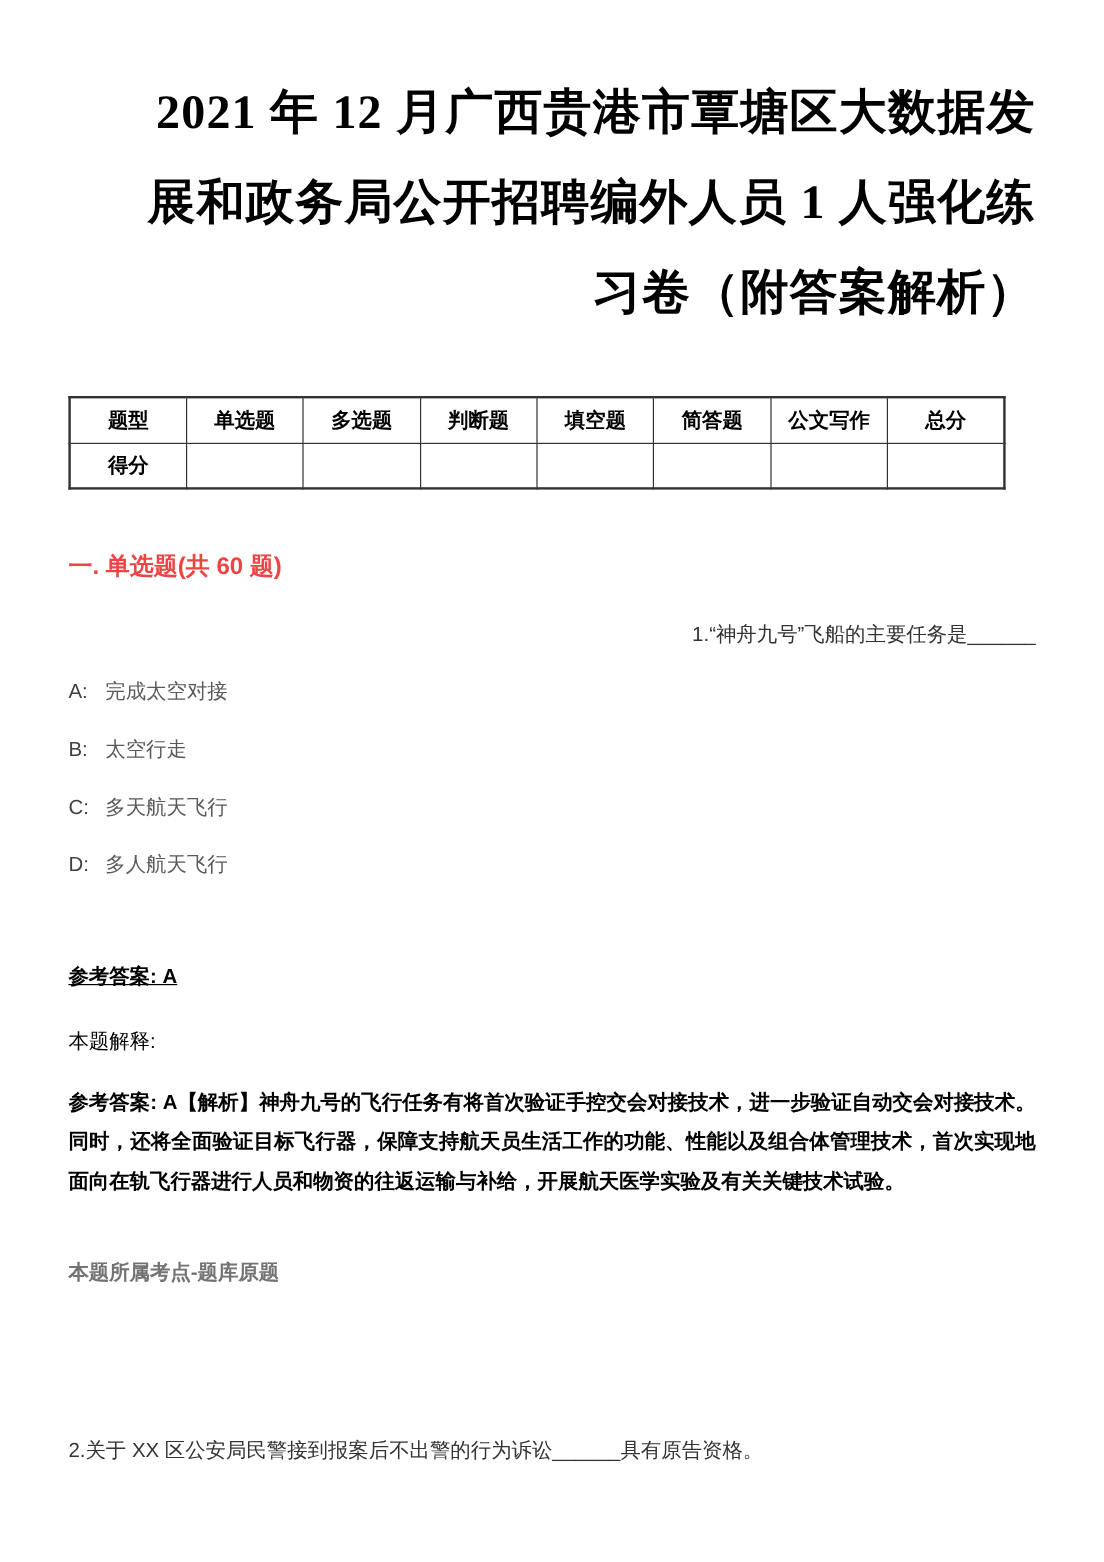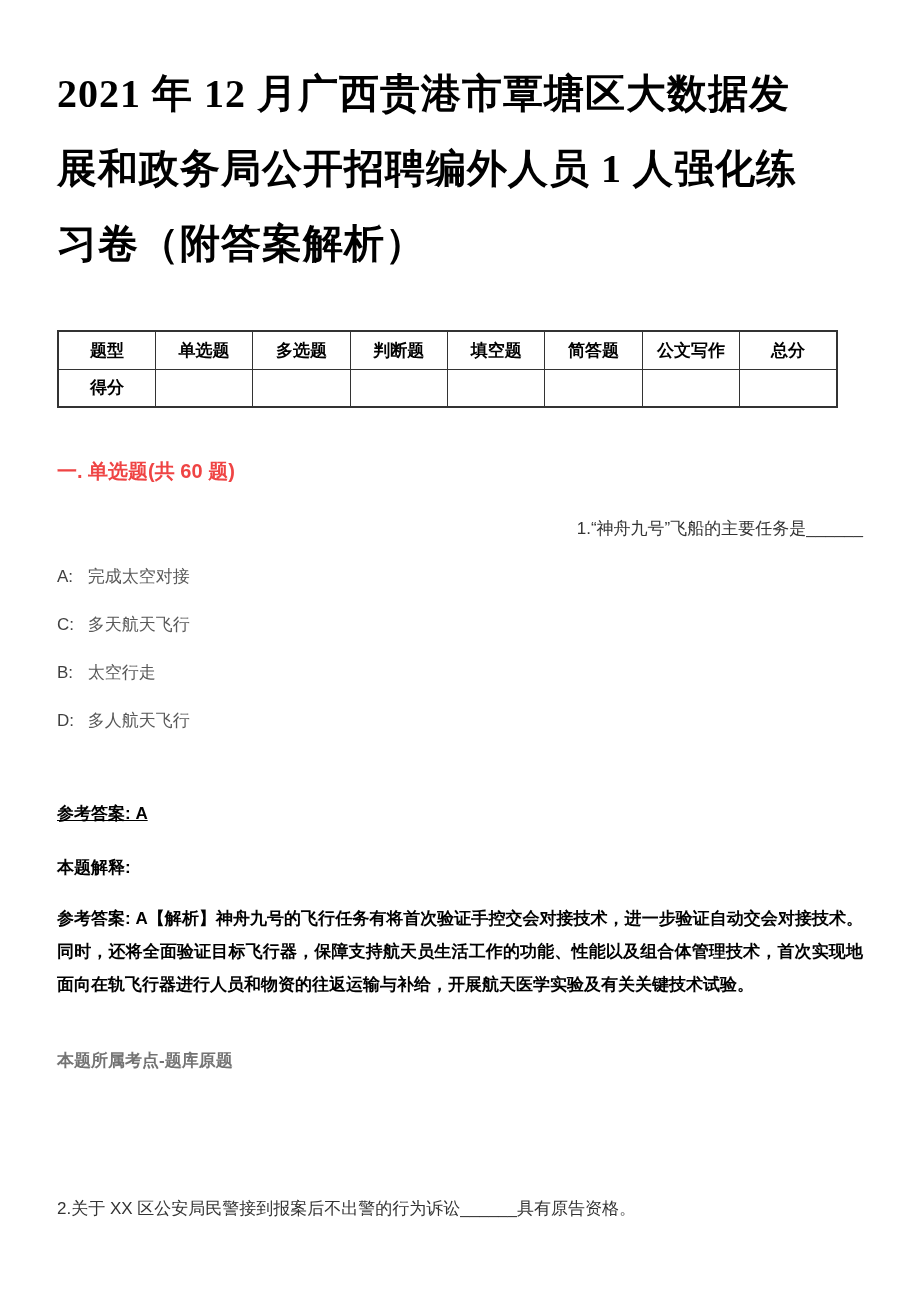--- a/index.html
+++ b/index.html
@@ -9,21 +9,21 @@
     height: 1302px;
     background: #ffffff;
     overflow: hidden;
     font-family: "Liberation Sans", "DejaVu Sans", sans-serif;
     color: #000000;
   }
   .content { padding: 0 57px; }
 
   .doc-title {
     margin-top: 56px;
-    text-align: left;
+    text-align: right;
     font-family: "Liberation Serif", "DejaVu Serif", serif;
     font-weight: bold;
     font-size: 40px;
     line-height: 75px;
     color: #000000;
     letter-spacing: 1px;
   }
   .doc-title span { display: block; white-space: nowrap; }
 
   .score-table {
@@ -73,21 +73,21 @@
   .answer-line {
     margin-top: 70px;
     font-size: 17px;
     font-weight: bold;
     color: #000000;
     text-decoration: underline;
   }
   .explain-label {
     margin-top: 31px;
     font-size: 17px;
-    font-weight: bold;
+    font-weight: normal;
     color: #000000;
   }
   .explanation {
     margin-top: 23px;
     font-size: 17px;
     font-weight: bold;
     line-height: 33px;
     color: #000000;
     text-align: justify;
   }
@@ -139,26 +139,26 @@
     <h2 class="section-heading">一. 单选题(共 60 题)</h2>
 
     <p class="question-text q1">1.“神舟九号”飞船的主要任务是______</p>
 
     <div class="options">
       <p class="option-row">
         <span class="option-label">A:</span>
         <span>完成太空对接</span>
       </p>
       <p class="option-row">
+        <span class="option-label">B:</span>
+        <span>太空行走</span>
+      </p>
+      <p class="option-row">
         <span class="option-label">C:</span>
         <span>多天航天飞行</span>
-      </p>
-      <p class="option-row">
-        <span class="option-label">B:</span>
-        <span>太空行走</span>
       </p>
       <p class="option-row">
         <span class="option-label">D:</span>
         <span>多人航天飞行</span>
       </p>
     </div>
 
     <p class="answer-line">参考答案: A</p>
 
     <p class="explain-label">本题解释:</p>

